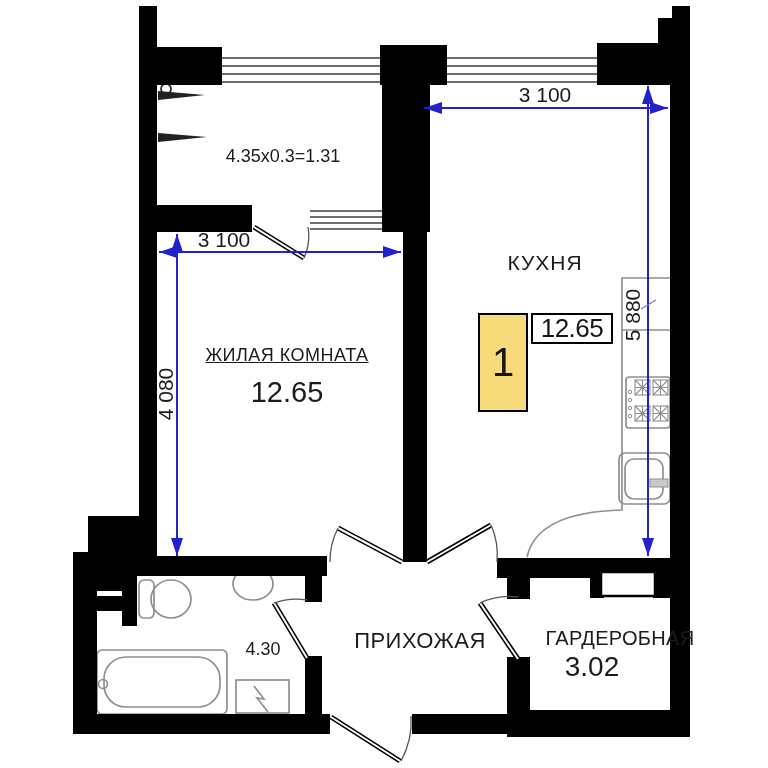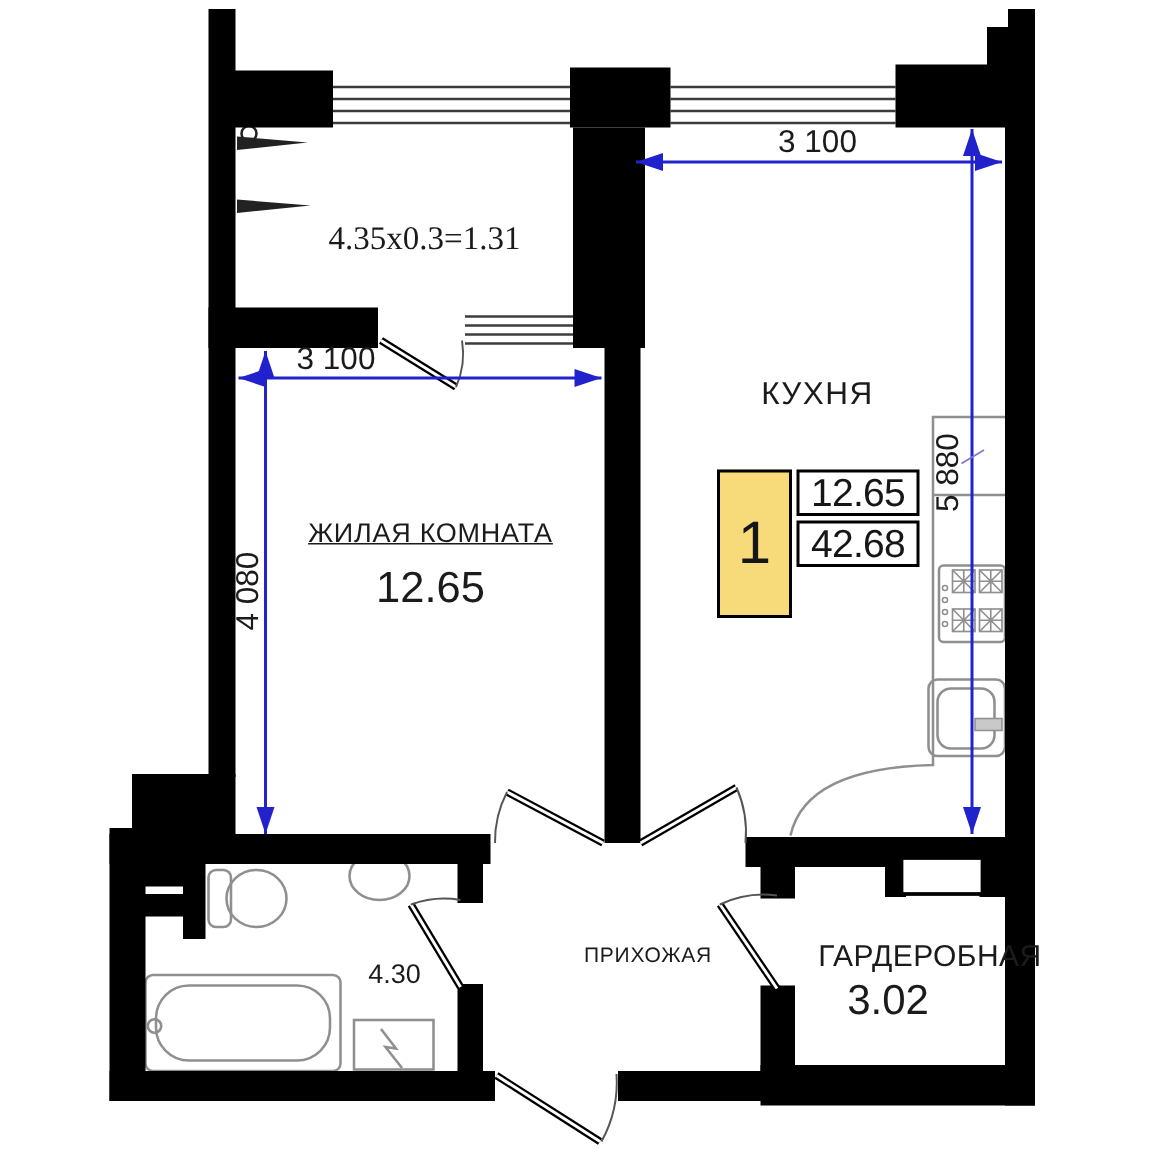--- a/index.html
+++ b/index.html
@@ -175,41 +175,40 @@
       <line x1="159" y1="252" x2="401" y2="252"></line>
       <polygon points="159,252 177,246 177,258" stroke="none"></polygon>
       <polygon points="401,252 383,246 383,258" stroke="none"></polygon>
 
       <line x1="177" y1="234" x2="177" y2="556"></line>
       <polygon points="177,234 171,252 183,252" stroke="none"></polygon>
       <polygon points="177,556 171,538 183,538" stroke="none"></polygon>
     </g>
   </svg>
 
-  <div class="lbl" style="left:193px;top:147px;width:180px;font-size:22px;font-family:Liberation Serif, serif;">4.35x0.3=1.31</div>
+  <div class="lbl" style="left:193px;top:147px;width:180px;font-size:18px;">4.35x0.3=1.31</div>
 
   <div class="lbl dim" style="left:159px;top:229px;width:130px;font-size:21px;">3 100</div>
 
   <div class="lbl dim rot" style="left:101px;top:383px;width:130px;font-size:21px;">4 080</div>
 
   <div class="lbl dim" style="left:480px;top:84px;width:130px;font-size:21px;">3 100</div>
 
   <div class="lbl dim rot" style="left:568px;top:304px;width:130px;font-size:21px;">5 880</div>
 
   <div class="lbl" style="left:465px;top:252px;width:160px;font-size:21px;letter-spacing:1px;">КУХНЯ</div>
 
   <div class="lbl" style="left:167px;top:346px;width:240px;font-size:18px;letter-spacing:0.5px;text-decoration:underline;">ЖИЛАЯ КОМНАТА</div>
   <div class="lbl" style="left:187px;top:377px;width:200px;font-size:29px;">12.65</div>
 
-  <div class="lbl" style="left:352px;top:629px;width:160px;font-size:14px;letter-spacing:0.5px;">ПРИХОЖАЯ</div>
+  <div class="lbl" style="left:340px;top:629px;width:160px;font-size:22px;letter-spacing:0.5px;">ПРИХОЖАЯ</div>
 
   <div class="lbl" style="left:540px;top:628px;width:160px;font-size:20px;letter-spacing:0.3px;">ГАРДЕРОБНАЯ</div>
   <div class="lbl" style="left:512px;top:652px;width:160px;font-size:28px;">3.02</div>
 
   <div class="lbl" style="left:203px;top:640px;width:120px;font-size:18px;">4.30</div>
 
   <div class="ibox">
     <div class="cell room-cell" style="background:#f7da7a;">1</div>
     <div class="cell val-cell">12.65</div>
-    <div class="cell val-cell">42.68</div>
   </div>
 
 </div>
 
 </body></html>

